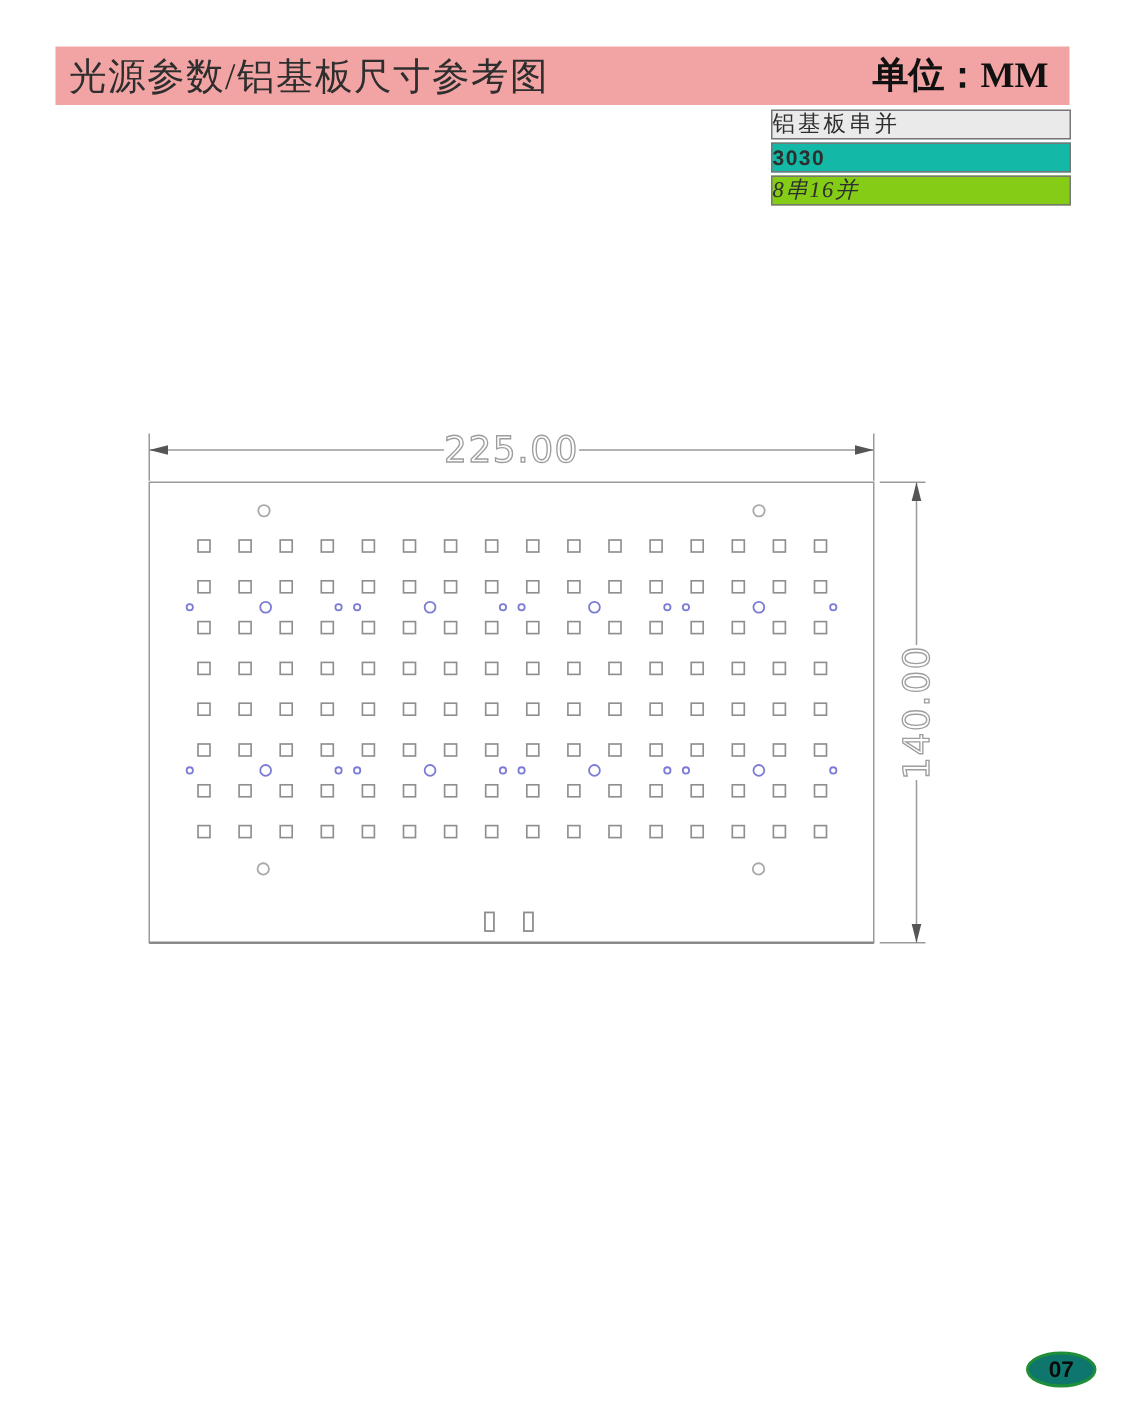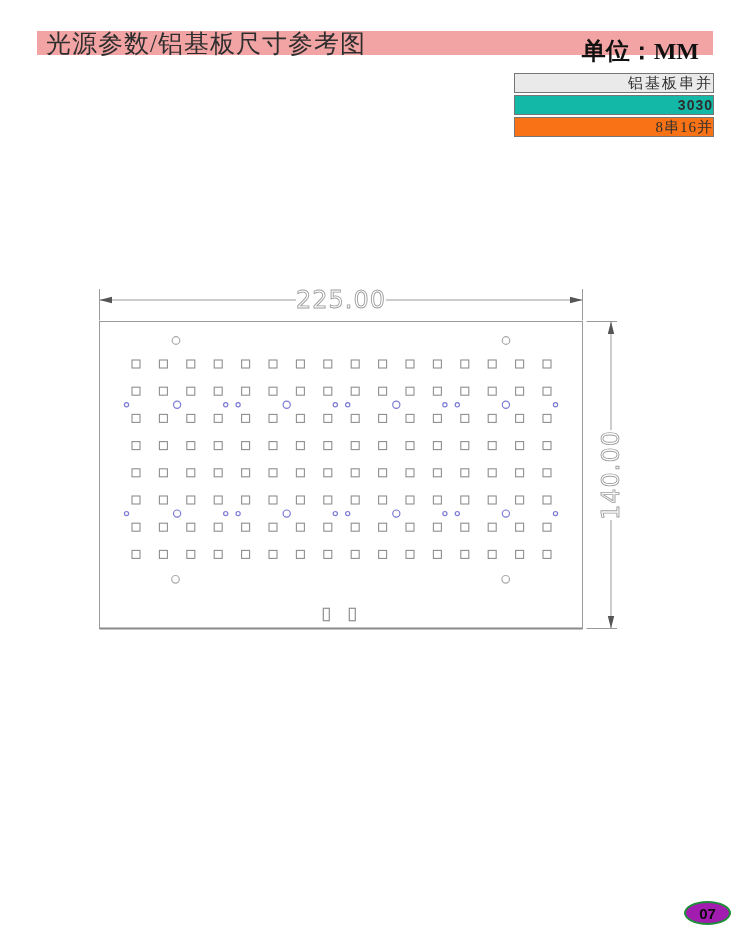--- a/index.html
+++ b/index.html
@@ -3,42 +3,42 @@
 <meta charset="utf-8">
 <style>
   * { margin:0; padding:0; box-sizing:border-box; }
   html,body { background:#ffffff; }
   .page {
     position:relative; width:750px; height:941px; background:#ffffff;
     overflow:hidden; font-family:"Liberation Serif", serif;
   }
   
   .title-bar {
-    position:absolute; left:37px; top:31px; width:676px; height:24px;
+    position:absolute; left:37px; top:31px; width:676px; height:39px;
     display:flex; align-items:center;
   }
   .title-bar .title {
     padding-left:9px; font-size:25px; letter-spacing:1px; color:#2e2e2e;
     font-family:"Liberation Serif", serif;
   }
   .title-bar .unit {
     position:absolute; right:14px; top:0; line-height:41px;
     font-size:24px; font-weight:bold; color:#111;
     font-family:"Liberation Serif", serif;
   }
   
   .spec-table { position:absolute; left:514px; top:73px; width:200px; }
   .spec-row {
-    height:20px; line-height:19px; margin-bottom:2px; text-align:right;
+    height:20px; line-height:19px; margin-bottom:2px; text-align:left;
     border:1px solid #767676; color:#2e2e2e; font-size:15px;
     font-family:"Liberation Serif", serif;
   }
   .spec-row.r0 { background:#eaeaea; letter-spacing:2px; }
   .spec-row.r1 { background:#14b8a6; font-family:"Liberation Sans", sans-serif; font-weight:bold; font-size:14px; letter-spacing:1px; }
-  .spec-row.r2 { background:#f97316; letter-spacing:1px; }
+  .spec-row.r2 { background:#84cc16; letter-spacing:1px;font-style:italic; }
   
   svg.drawing { position:absolute; left:0; top:0; }
   
   .page-badge {
     position:absolute; left:684px; top:901px; width:47px; height:24px;
     border-radius:50%; display:flex; align-items:center; justify-content:center;
     font-family:"Liberation Sans", sans-serif; font-size:15px; font-weight:bold; color:#0a0a0a;
   }
 </style>
 </head>
@@ -227,17 +227,17 @@
       <text x="341" y="308" text-anchor="middle" font-size="24" font-family="&quot;DejaVu Sans&quot;, sans-serif" fill="none" stroke="#9E9E9E" stroke-width="0.9" letter-spacing="1">225.00</text>
       <line x1="586.5" y1="321.5" x2="617" y2="321.5" stroke="#9A9A9A" stroke-width="1"></line>
       <line x1="586.5" y1="628.5" x2="617" y2="628.5" stroke="#9A9A9A" stroke-width="1"></line>
       <line x1="611" y1="321.5" x2="611" y2="430" stroke="#9A9A9A" stroke-width="1"></line>
       <line x1="611" y1="520" x2="611" y2="628.5" stroke="#9A9A9A" stroke-width="1"></line>
       <polygon points="611,321.5 607.8,334 614.2,334" fill="#555555"></polygon>
       <polygon points="611,628.5 607.8,616 614.2,616" fill="#555555"></polygon>
       <text x="611" y="475" text-anchor="middle" font-size="24" font-family="&quot;DejaVu Sans&quot;, sans-serif" fill="none" stroke="#9E9E9E" stroke-width="0.9" letter-spacing="1" dy="0.35em" transform="rotate(-90 611 475)">140.00</text>
     </svg>
 
-  <div class="page-badge" id="page-badge" style="background: #a21caf; border: 2px solid rgb(30, 142, 56);">
+  <div class="page-badge" id="page-badge" style="background: #0f766e; border: 2px solid rgb(30, 142, 56);">
     <span>07</span>
   </div>
 
 </div>
 
 </body></html>

